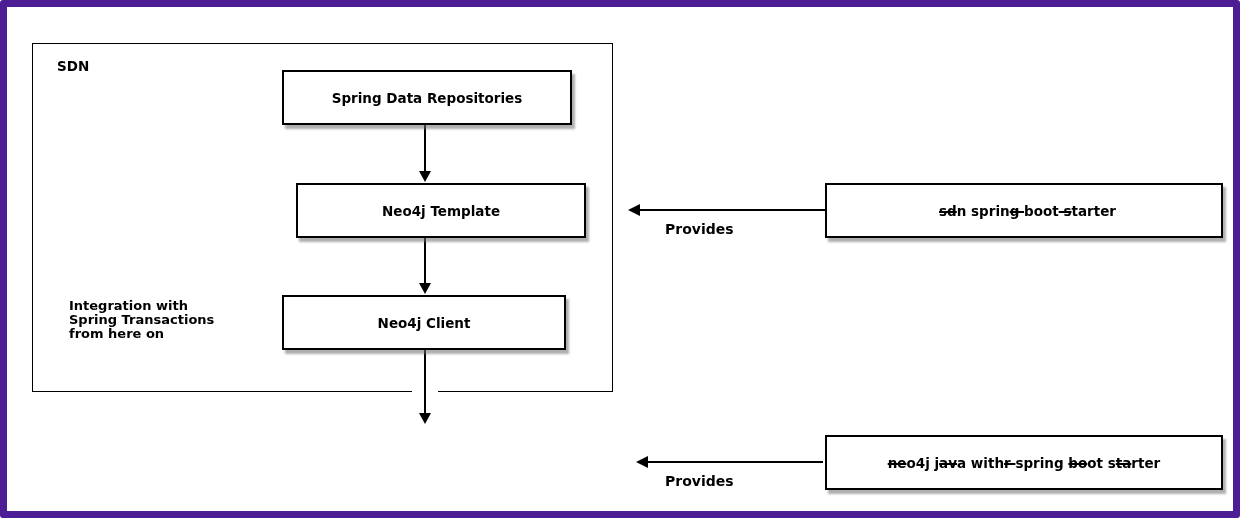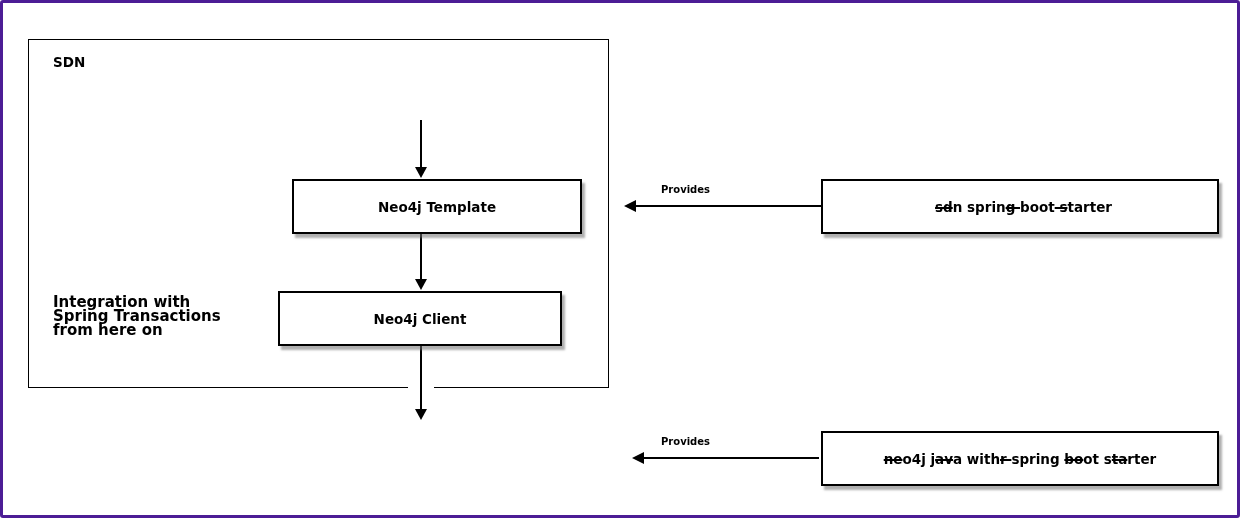--- a/index.html
+++ b/index.html
@@ -6,21 +6,21 @@
   html, body { background: #ffffff; }
   body {
     font-family: "DejaVu Sans", "Liberation Sans", sans-serif;
     color: #000000;
   }
   .canvas {
     position: relative;
     width: 1240px;
     height: 518px;
     background: #ffffff;
-    border: 3px solid #4c1d95;
+    border: 7px solid #4c1d95;
     border-radius: 3px;
     overflow: hidden;
   }
   
   .frame {
     position: absolute;
     left: 25px; top: 36px;
     width: 581px; height: 349px;
     border: 1px solid #000000;
     background: transparent;
@@ -62,22 +62,22 @@
   .st { text-decoration: line-through; text-decoration-thickness: 1.5px; }
   #node-repos   { left: 275px; top: 63px;  width: 290px; }
   #node-template{ left: 275px; top: 176px; width: 290px; margin-left: 14px; }
   #node-client  { left: 275px; top: 288px; width: 284px; }
   #node-driver  { left: 275px; top: 428px; width: 292px; }
   #node-starter-sdn    { left: 818px; top: 176px; width: 398px; padding-left: 7px; }
   #node-starter-driver { left: 818px; top: 428px; width: 398px; }
   
   .note {
     position: absolute;
-    left: 50px; top: 292px;
-    font-size: 15px;
+    left: 62px; top: 292px;
+    font-size: 13px;
     font-weight: bold;
     line-height: 14px;
     z-index: 2;
   }
   
   .vline {
     position: absolute;
     width: 2px;
     background: #000000;
     z-index: 3;
@@ -109,42 +109,46 @@
   #edge2-line { left: 417px; top: 230px; height: 46px; }
   #edge2-head { left: 412px; top: 276px; }
   #edge3-line { left: 417px; top: 342px; height: 64px; }
   #edge3-head { left: 412px; top: 406px; }
   #prov1-line { left: 633px; top: 202px; width: 185px; }
   #prov1-head { left: 621px; top: 197px; }
   #prov2-line { left: 641px; top: 454px; width: 175px; }
   #prov2-head { left: 629px; top: 449px; }
   .edge-label {
     position: absolute;
-    font-size: 10px;
+    font-size: 14px;
     font-weight: bold;
     z-index: 3;
+    margin-top: 33px;
   }
   #prov1-label { left: 658px; top: 181px; }
   #prov2-label { left: 658px; top: 433px; }
 </style>
 </head>
 <body>
 
 <div class="canvas">
 
   <div class="frame"></div>
   <div class="frame-label">SDN</div>
   <div class="frame-gap"></div>
 
   <div class="note">
     <div>Integration with</div>
     <div>Spring Transactions</div>
     <div>from here on</div>
   </div>
 
+  <div class="node" id="node-repos">
+    <span class="node-label">Spring Data Repositories</span>
+  </div>
   <div class="node" id="node-template">
     <span class="node-label">Neo4j Template</span>
   </div>
   <div class="node" id="node-client">
     <span class="node-label">Neo4j Client</span>
   </div>
 
 
   <div class="node" id="node-starter-sdn">
     <span class="node-label"><span class="st">sd</span><span>n sprin</span><span class="st">g </span><span>boot</span><span class="st"> s</span><span>tarter</span></span>

